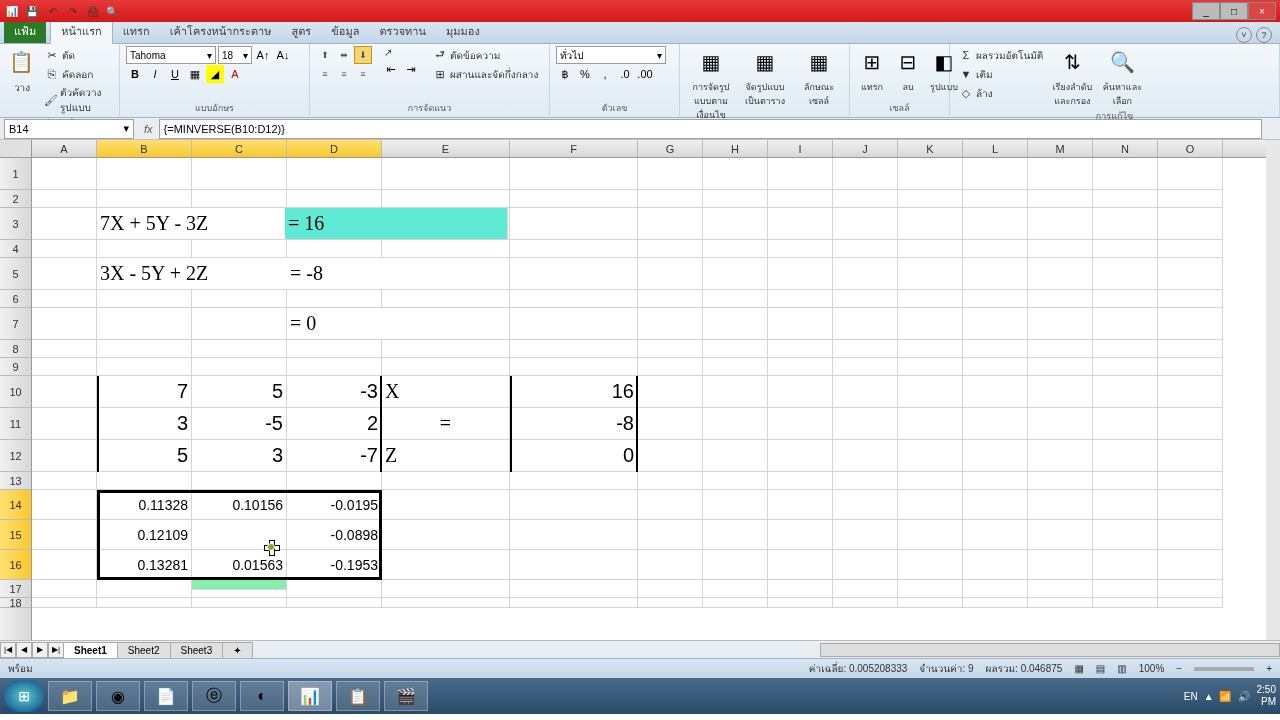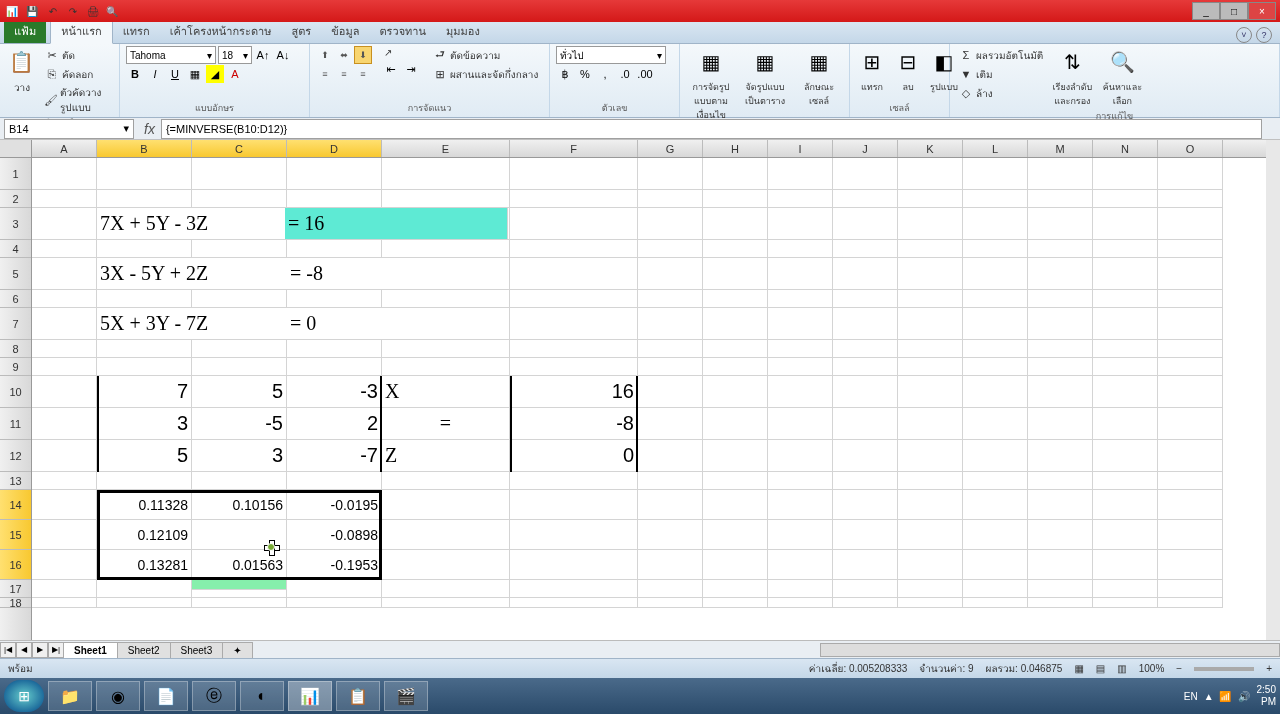--- a/index.html
+++ b/index.html
@@ -32,21 +32,21 @@
 .font-name { width: 90px; height: 18px; border: 1px solid #999; background: #fff; font-size: 10px; padding: 0 3px; display: flex; align-items: center; justify-content: space-between; }
 .font-size { width: 34px; height: 18px; border: 1px solid #999; background: #fff; font-size: 10px; padding: 0 3px; display: flex; align-items: center; justify-content: space-between; }
 .font-style-row { display: flex; gap: 2px; }
 .fsbtn { width: 18px; height: 18px; border: 1px solid transparent; display: flex; align-items: center; justify-content: center; font-size: 11px; }
 .align-grid { display: grid; grid-template-columns: repeat(3, 18px); gap: 1px; }
 .align-btn { width: 18px; height: 18px; display: flex; align-items: center; justify-content: center; font-size: 9px; color: #555; }
 .align-btn.active { background: #f8d570; border: 1px solid #c89020; }
 
 .namebox-row { height: 22px; background: #e9eef3; border-bottom: 1px solid #c0c0c0; display: flex; align-items: center; }
 .namebox { width: 130px; height: 20px; border: 1px solid #a0a0a0; background: #fff; font-size: 11px; padding: 2px 4px; display: flex; align-items: center; justify-content: space-between; margin: 16px 4px; }
-.fx-icon { font-style: italic; color: #555; padding: 0 6px; font-size: 14px; }
+.fx-icon { font-style: italic; color: #555; padding: 0 6px; font-size: 11px; }
 .formula-bar { flex: 1; height: 20px; border: 1px solid #a0a0a0; background: #fff; font-size: 11px; padding: 2px 4px; display: flex; align-items: center; margin-right: 18px; }
 
 .sheet-area { position: relative; height: 500px; background: #fff; }
 .col-headers { position: absolute; top: 0; left: 32px; right: 14px; height: 18px; display: flex; background: linear-gradient(#f0f0f0, #d8d8d8); border-bottom: 1px solid #999; }
 .col-h { border-right: 1px solid #bbb; display: flex; align-items: center; justify-content: center; font-size: 11px; color: #333; }
 .col-h.sel { background: linear-gradient(#ffe070, #f8c830); }
 .row-headers { position: absolute; top: 18px; left: 0; width: 32px; bottom: 0; background: linear-gradient(90deg, #f0f0f0, #d8d8d8); border-right: 1px solid #999; }
 .row-h { border-bottom: 1px solid #bbb; display: flex; align-items: center; justify-content: center; font-size: 11px; color: #333; }
 .row-h.sel { background: linear-gradient(90deg, #ffe070, #f8c830); }
 .selectall { position: absolute; top: 0; left: 0; width: 32px; height: 18px; background: #e0e0e0; border-right: 1px solid #999; border-bottom: 1px solid #999; }
@@ -600,21 +600,20 @@
       <div class="gcell" style="left: 801px; top: 440px; width: 65px; height: 10px;"></div>
       <div class="gcell" style="left: 866px; top: 440px; width: 65px; height: 10px;"></div>
       <div class="gcell" style="left: 931px; top: 440px; width: 65px; height: 10px;"></div>
       <div class="gcell" style="left: 996px; top: 440px; width: 65px; height: 10px;"></div>
       <div class="gcell" style="left: 1061px; top: 440px; width: 65px; height: 10px;"></div>
       <div class="gcell" style="left: 1126px; top: 440px; width: 65px; height: 10px;"></div>
       <div class="gcell eq-text" style="left: 65px; top: 50px; width: 285px; height: 32px; border-right: 1px solid rgb(212, 212, 212); border-bottom: 1px solid rgb(212, 212, 212); background: rgb(255, 255, 255);">7X + 5Y - 3Z</div>
       <div class="gcell eq-text" style="left: 253px; top: 50px; width: 223px; height: 32px; border-right: 1px solid rgb(212, 212, 212); border-bottom: 1px solid rgb(212, 212, 212); background: #5eead4;">= 16</div>
       <div class="gcell eq-text" style="left: 65px; top: 100px; width: 285px; height: 32px; border-right: 1px solid rgb(212, 212, 212); border-bottom: 1px solid rgb(212, 212, 212); background: rgb(255, 255, 255);">3X - 5Y + 2Z</div>
       <div class="gcell eq-text" style="left: 255px; top: 100px; width: 223px; height: 32px; border-right: 1px solid rgb(212, 212, 212); border-bottom: 1px solid rgb(212, 212, 212); background: rgb(255, 255, 255);">= -8</div>
-      <div class="gcell eq-text" style="left: 65px; top: 150px; width: 285px; height: 32px; border-right: 1px solid rgb(212, 212, 212); border-bottom: 1px solid rgb(212, 212, 212); background: rgb(255, 255, 255);">5X  + 3Y - 7Z</div>
       <div class="gcell eq-text" style="left: 255px; top: 150px; width: 223px; height: 32px; border-right: 1px solid rgb(212, 212, 212); border-bottom: 1px solid rgb(212, 212, 212); background: rgb(255, 255, 255);">=  0</div>
       <div class="gcell num" style="left: 65px; top: 218px; width: 95px; height: 32px; border-right: 1px solid rgb(212, 212, 212); border-bottom: 1px solid rgb(212, 212, 212); background: rgb(255, 255, 255);">7</div>
       <div class="gcell num" style="left: 160px; top: 218px; width: 95px; height: 32px; border-right: 1px solid rgb(212, 212, 212); border-bottom: 1px solid rgb(212, 212, 212); background: rgb(255, 255, 255);">5</div>
       <div class="gcell num" style="left: 255px; top: 218px; width: 95px; height: 32px; border-right: 1px solid rgb(212, 212, 212); border-bottom: 1px solid rgb(212, 212, 212); background: rgb(255, 255, 255);">-3</div>
       <div class="gcell num" style="left: 65px; top: 250px; width: 95px; height: 32px; border-right: 1px solid rgb(212, 212, 212); border-bottom: 1px solid rgb(212, 212, 212); background: rgb(255, 255, 255);">3</div>
       <div class="gcell num" style="left: 160px; top: 250px; width: 95px; height: 32px; border-right: 1px solid rgb(212, 212, 212); border-bottom: 1px solid rgb(212, 212, 212); background: rgb(255, 255, 255);">-5</div>
       <div class="gcell num" style="left: 255px; top: 250px; width: 95px; height: 32px; border-right: 1px solid rgb(212, 212, 212); border-bottom: 1px solid rgb(212, 212, 212); background: rgb(255, 255, 255);">2</div>
       <div class="gcell num" style="left: 65px; top: 282px; width: 95px; height: 32px; border-right: 1px solid rgb(212, 212, 212); border-bottom: 1px solid rgb(212, 212, 212); background: rgb(255, 255, 255);">5</div>
       <div class="gcell num" style="left: 160px; top: 282px; width: 95px; height: 32px; border-right: 1px solid rgb(212, 212, 212); border-bottom: 1px solid rgb(212, 212, 212); background: rgb(255, 255, 255);">3</div>
       <div class="gcell num" style="left: 255px; top: 282px; width: 95px; height: 32px; border-right: 1px solid rgb(212, 212, 212); border-bottom: 1px solid rgb(212, 212, 212); background: rgb(255, 255, 255);">-7</div>

